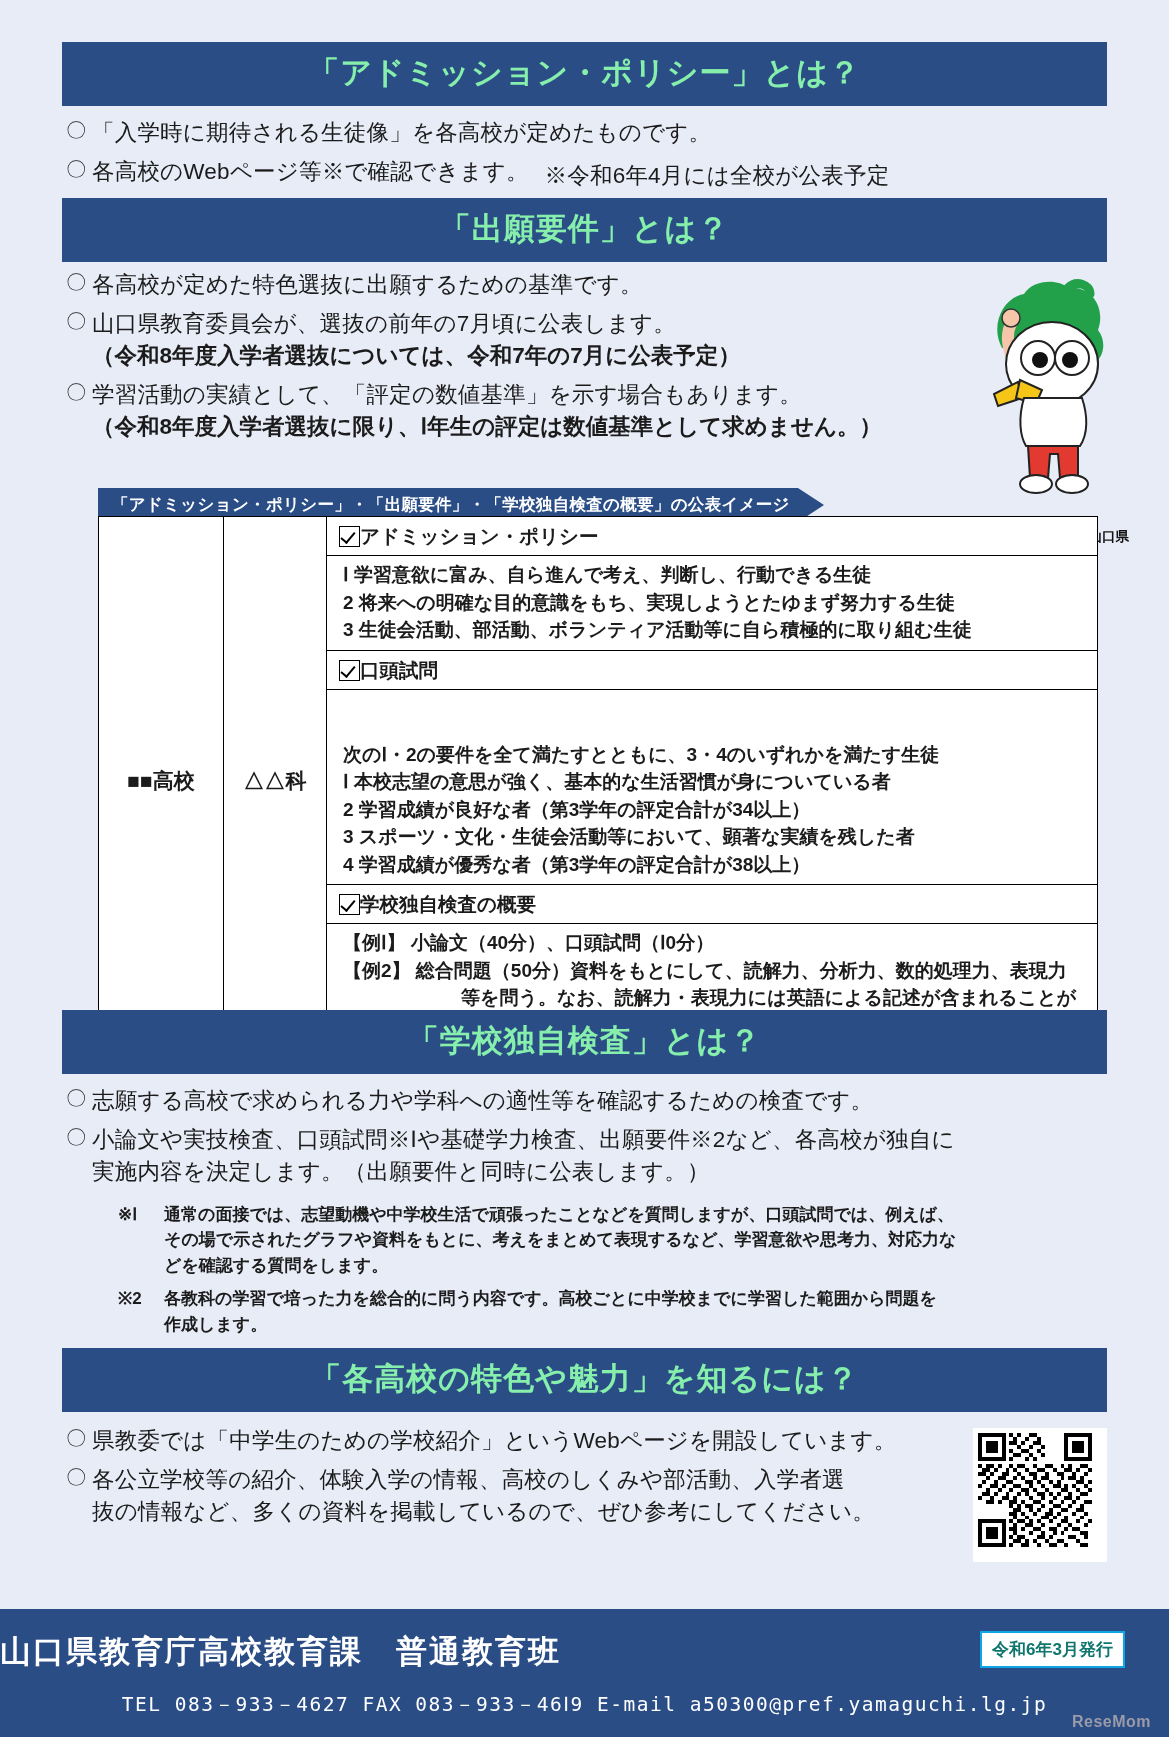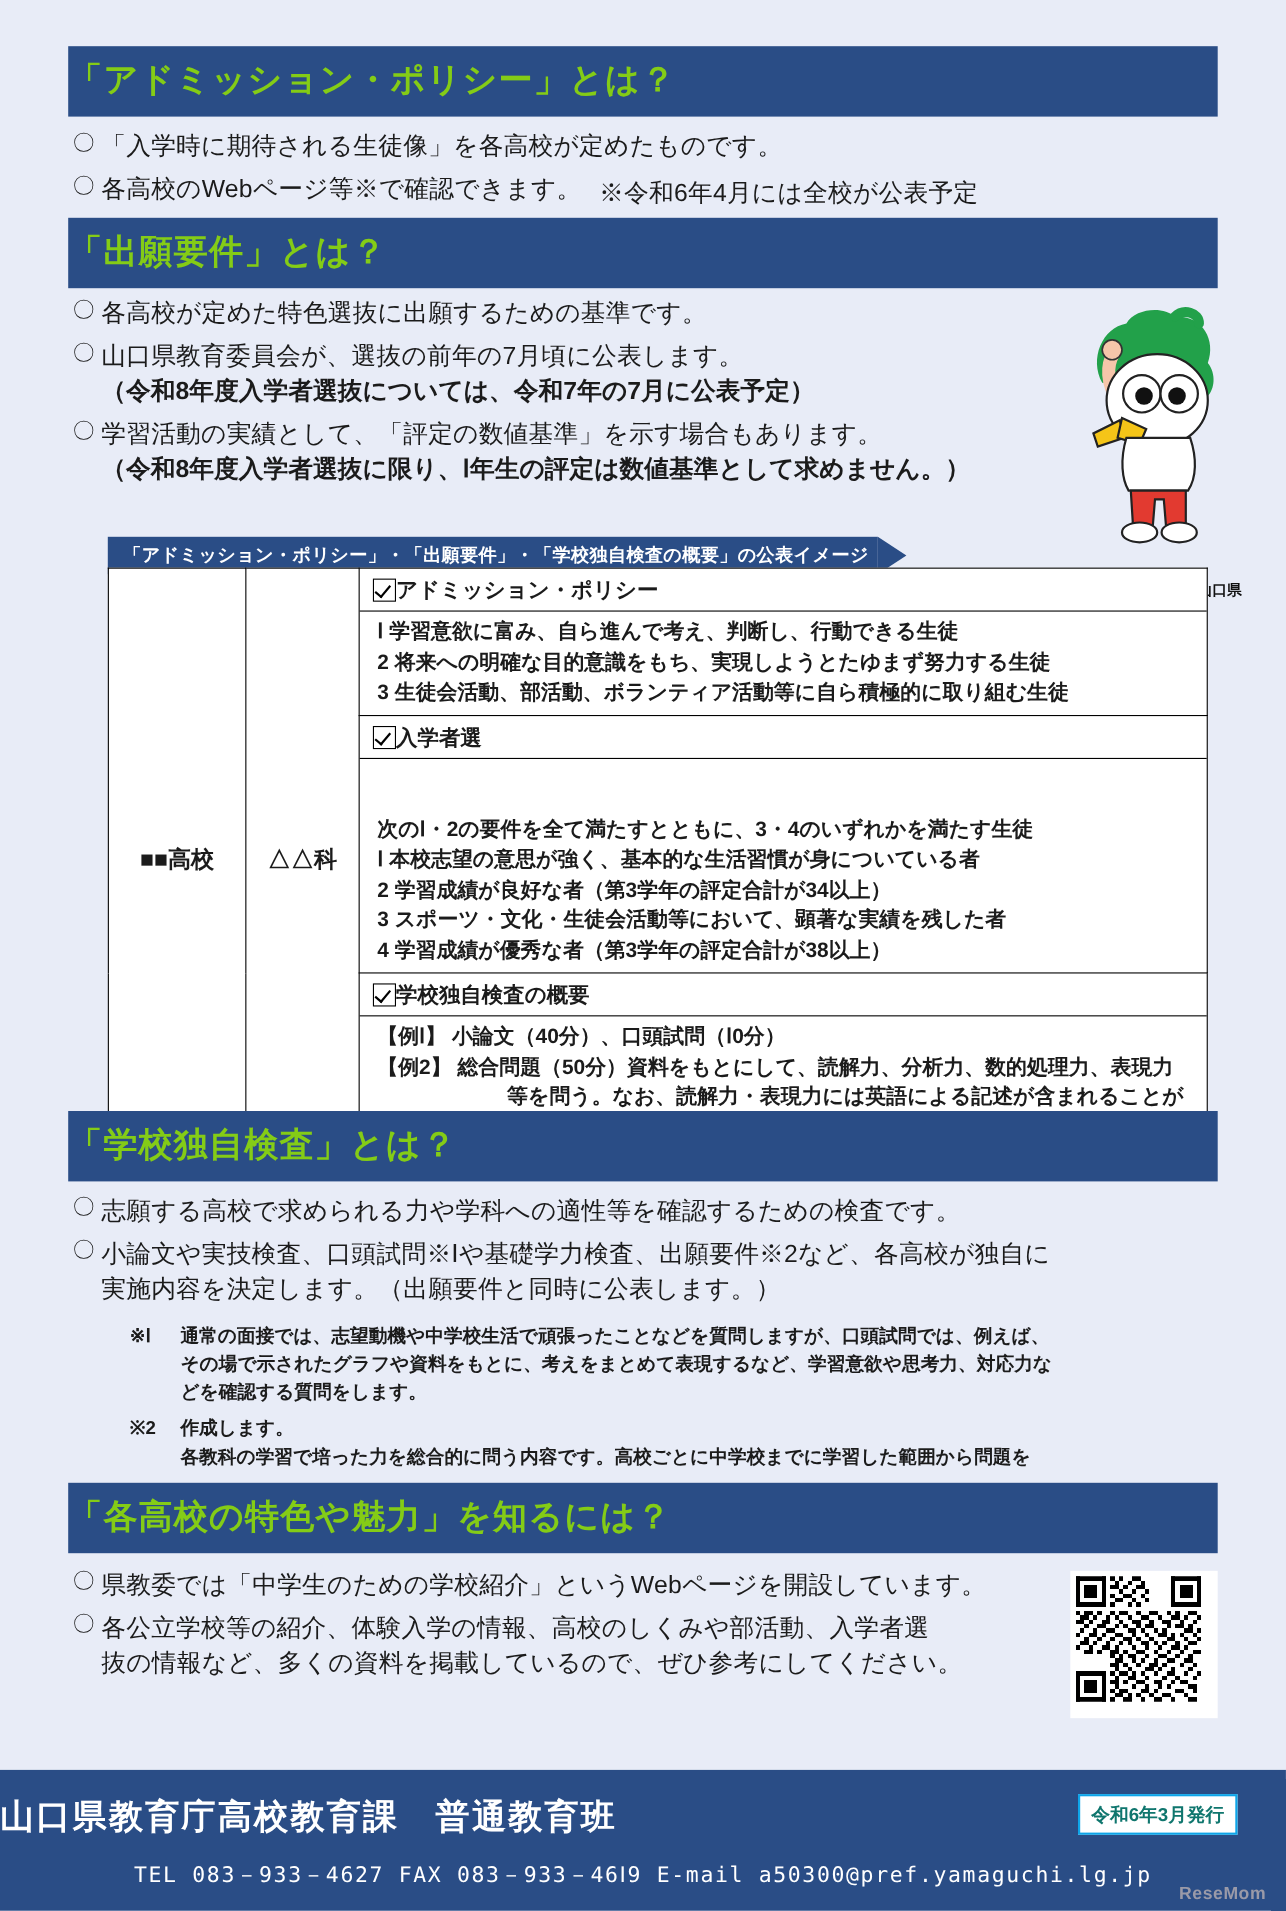--- a/index.html
+++ b/index.html
@@ -10,22 +10,22 @@
     color:#1b1b1b;
     position:relative;
     overflow:hidden;
   }
   .page{
     position:absolute;left:0;top:0;width:1169px;height:1737px;
     background:#e8ecf7;
   }
   .band{
     background:#2a4d86;
-    color:#84cc16;
-    text-align:left;
+    color:#86efac;
+    text-align:center;
     font-weight:bold;
     letter-spacing:1px;
   }
   .band-main{
     font-size:31px;
     padding:10px 0 12px 0;
   }
   .bullet-row{
     display:flex;
     align-items:flex-start;
@@ -253,21 +253,21 @@
             <div>Ⅰ 学習意欲に富み、自ら進んで考え、判断し、行動できる生徒</div>
             <div>2 将来への明確な目的意識をもち、実現しようとたゆまず努力する生徒</div>
             <div>3 生徒会活動、部活動、ボランティア活動等に自ら積極的に取り組む生徒</div>
           </div>
         </td>
       </tr>
       <tr>
         <td>
           <div class="chk-row">
             <span class="chkbox"></span>
-            <span class="chk-label">入学者選</span>
+            <span class="chk-label">口頭試問</span>
           </div>
           <div style="border-top:1px solid #000;margin:3px -8px 0 -8px;"></div>
           <div class="num-list" style="padding:5px 0 2px 8px;margin-top:46px;">
             <div>次のⅠ・2の要件を全て満たすとともに、3・4のいずれかを満たす生徒</div>
             <div>Ⅰ 本校志望の意思が強く、基本的な生活習慣が身についている者</div>
             <div>2 学習成績が良好な者（第3学年の評定合計が34以上）</div>
             <div>3 スポーツ・文化・生徒会活動等において、顕著な実績を残した者</div>
             <div>4 学習成績が優秀な者（第3学年の評定合計が38以上）</div>
           </div>
         </td>
@@ -315,22 +315,22 @@
           <div class="note-small">その場で示されたグラフや資料をもとに、考えをまとめて表現するなど、学習意欲や思考力、対応力な</div>
           <div class="note-small">どを確認する質問をします。</div>
         </div>
       </div>
     </div>
 
     <div style="margin:8px 0 0 56px;">
       <div style="display:flex;">
         <div class="note-small" style="width:46px;flex:0 0 auto;">※2</div>
         <div>
+          <div class="note-small">各教科の学習で培った力を総合的に問う内容です。高校ごとに中学校までに学習した範囲から問題を</div>
           <div class="note-small">作成します。</div>
-          <div class="note-small">各教科の学習で培った力を総合的に問う内容です。高校ごとに中学校までに学習した範囲から問題を</div>
         </div>
       </div>
     </div>
   </div>
 
   <div style="position:absolute;left:62px;top:1348px;width:1045px;">
     <div class="band band-main">「各高校の特色や魅力」を知るには？</div>
   </div>
 
   <div style="position:absolute;left:62px;top:1418px;width:900px;">

